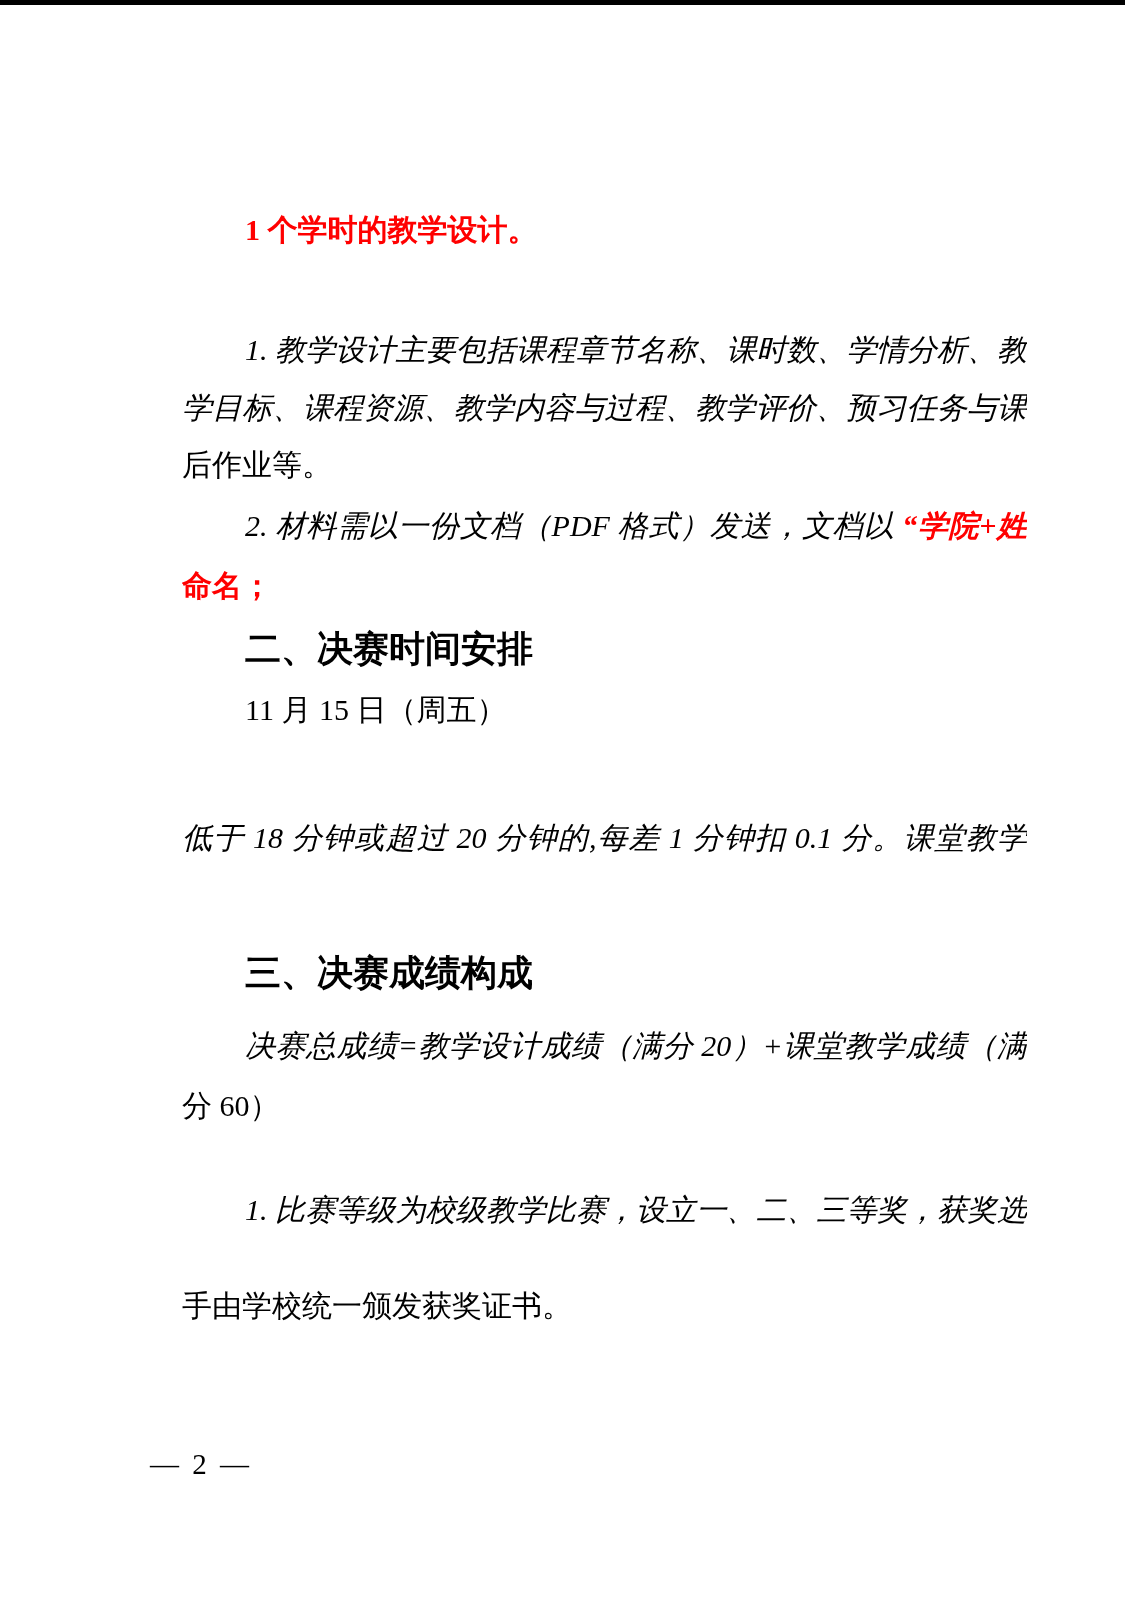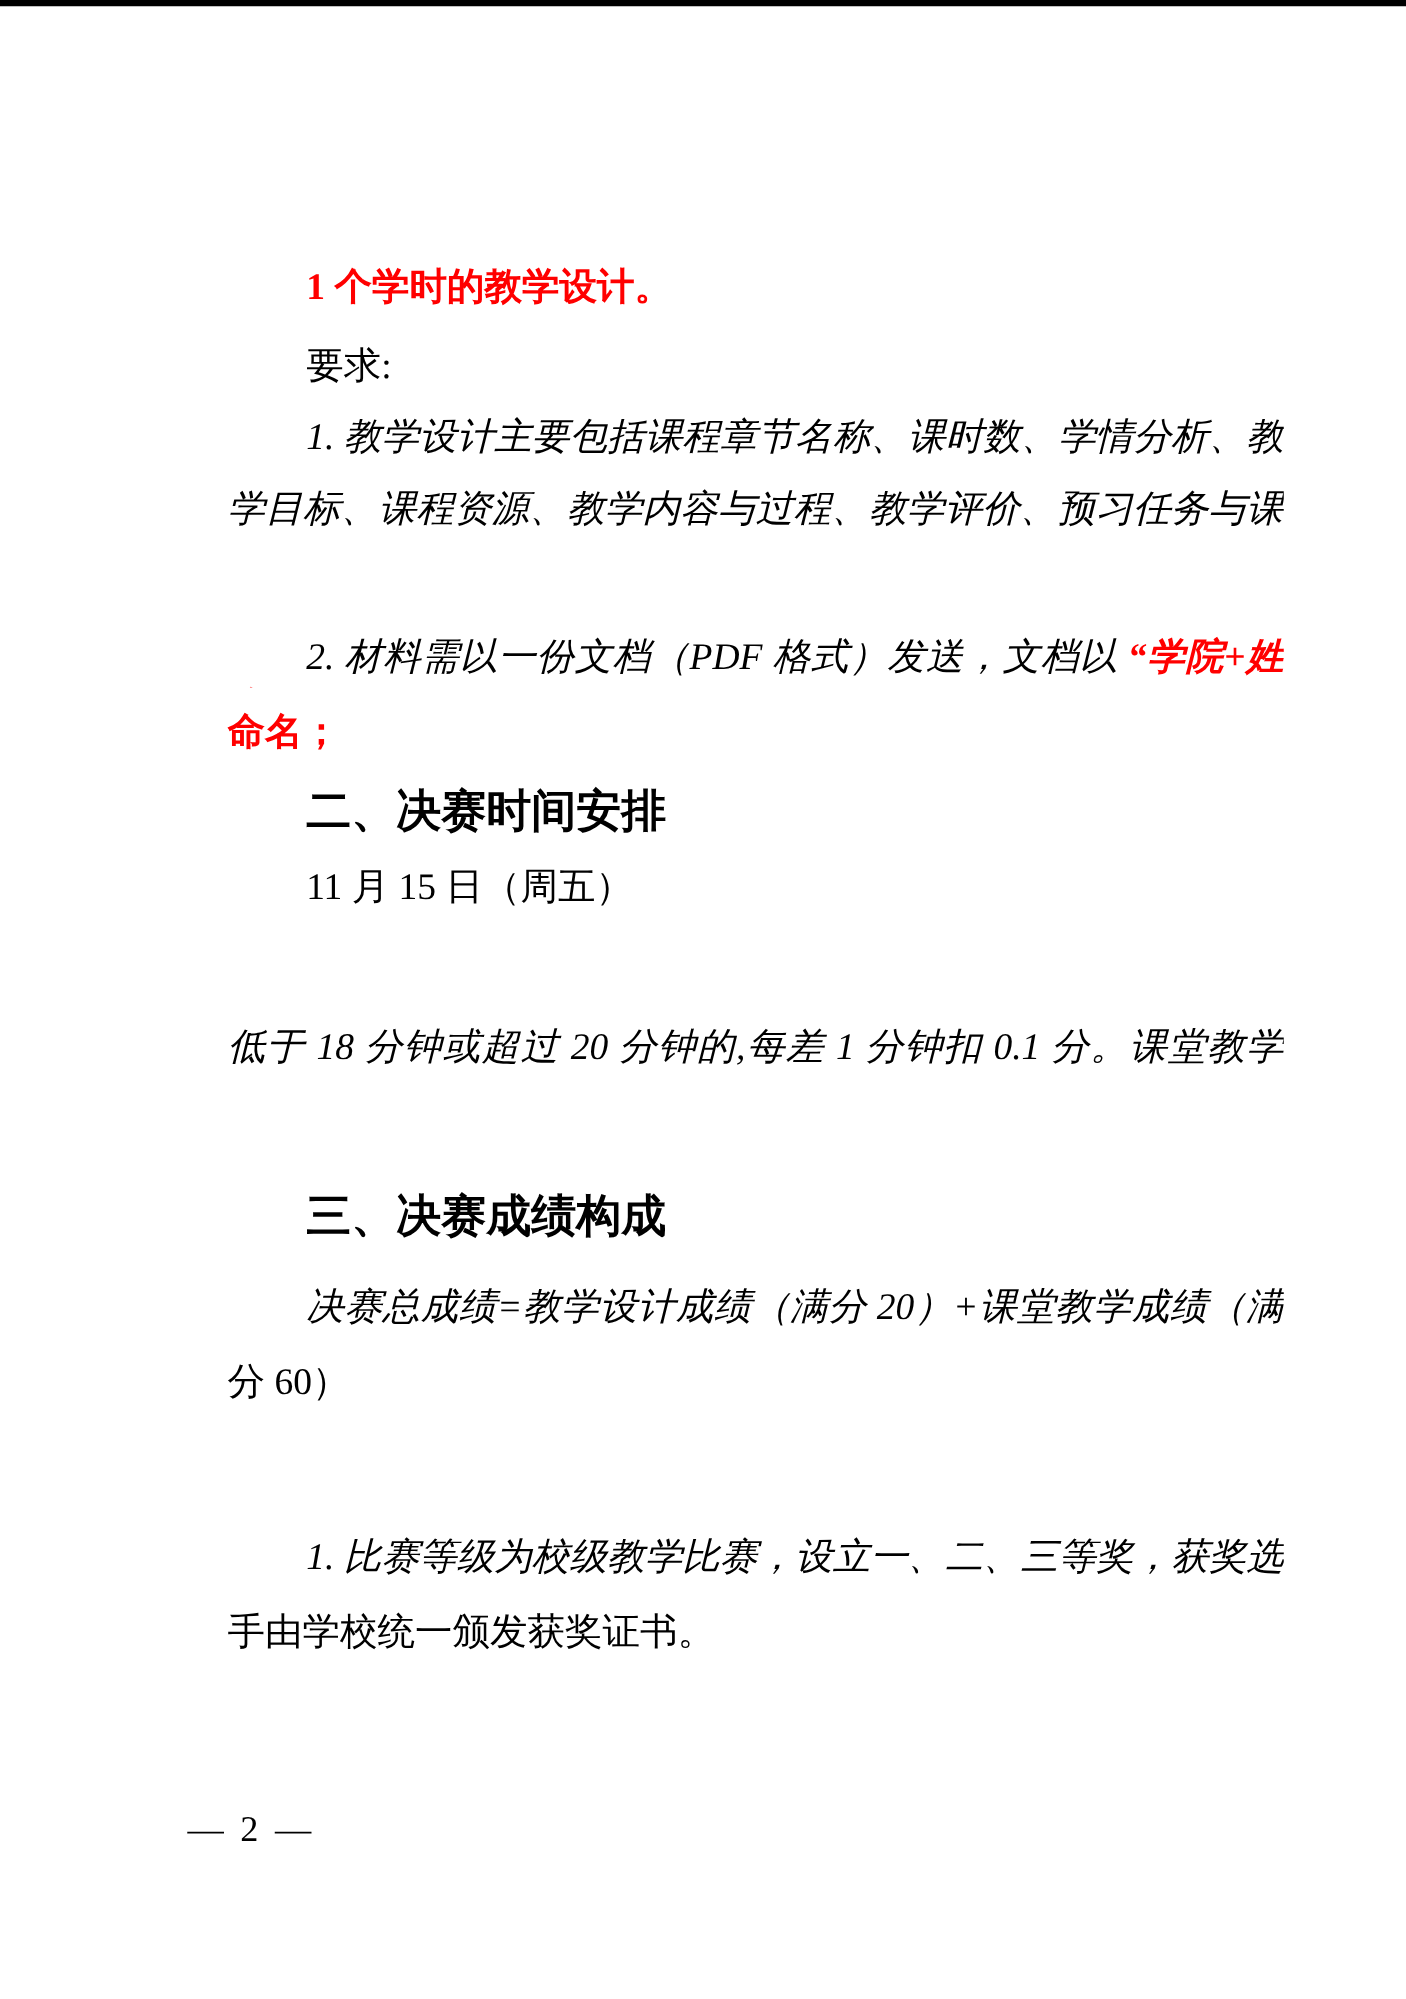--- a/index.html
+++ b/index.html
@@ -41,45 +41,45 @@
 </style>
 </head>
 <body>
 
 <div class="top-edge-bar"></div>
 
 <div class="content">
 
   <div class="line indent" style="top:210px"><span class="red">1 个学时的教学设计。</span></div>
 
-  <div class="line indent" style="top:273px"><span>要求:</span></div>
 
   <div class="line indent fill" style="top:330px"><span>1. 教学设计主要包括课程章节名称、课时数、学情分析、教</span></div>
 
   <div class="line fill" style="top:388px"><span>学目标、课程资源、教学内容与过程、教学评价、预习任务与课</span></div>
 
+  <div class="line" style="top:445px"><span>后作业等。</span></div>
 
   <div class="line indent fill" style="top:506px"><span>2. 材料需以一份文档（PDF 格式）发送，文档以 </span><span class="red">“学院+姓名”</span></div>
 
   <div class="line" style="top:566px"><span class="red">命名；</span></div>
 
   <div class="line indent heading" style="top:626px"><span>二、决赛时间安排</span></div>
 
   <div class="line indent" style="top:690px"><span>11 月 15 日（周五）</span></div>
 
 
   <div class="line fill" style="top:818px"><span>低于 18 分钟或超过 20 分钟的,每差 1 分钟扣 0.1 分。课堂教学</span></div>
 
 
   <div class="line indent heading" style="top:950px"><span>三、决赛成绩构成</span></div>
 
   <div class="line indent fill" style="top:1026px"><span>决赛总成绩=教学设计成绩（满分 20）+课堂教学成绩（满</span></div>
 
   <div class="line" style="top:1086px"><span>分 60）</span></div>
 
 
-  <div class="line indent fill" style="top:1226px"><span>1. 比赛等级为校级教学比赛，设立一、二、三等奖，获奖选</span></div>
+  <div class="line indent fill" style="top:1190px"><span>1. 比赛等级为校级教学比赛，设立一、二、三等奖，获奖选</span></div>
 
   <div class="line" style="top:1286px"><span>手由学校统一颁发获奖证书。</span></div>
 
 </div>
 
 <div class="footer-page-number">— 2 —</div>
 
 </body></html>

